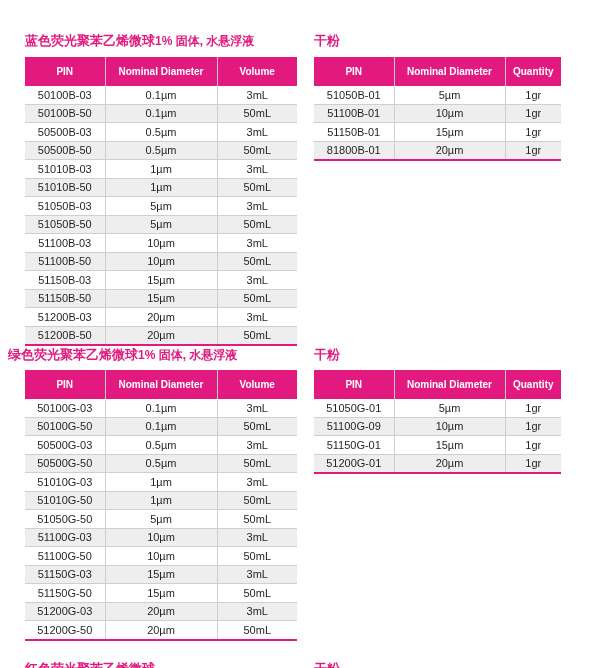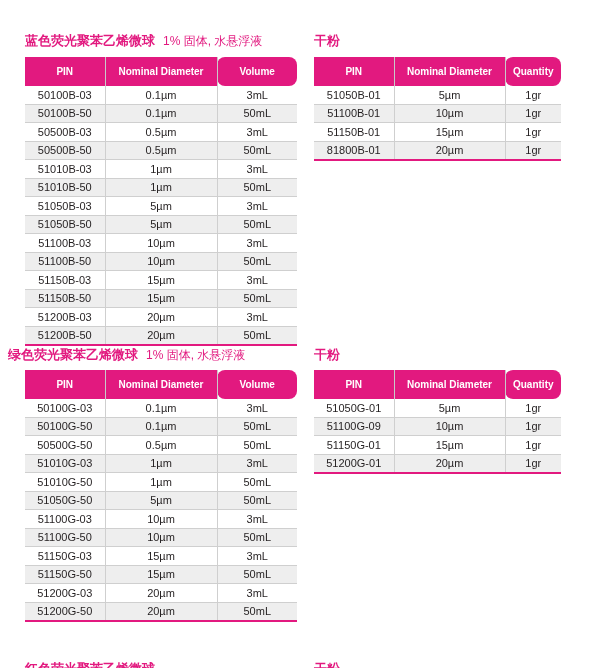--- a/index.html
+++ b/index.html
@@ -1,23 +1,23 @@
 <!DOCTYPE html>
 <html><head>
 <meta charset="utf-8">
 <style>
   html, body { margin: 0; padding: 0; background: #ffffff; }
   body { width: 601px; height: 668px; position: relative; overflow: hidden;
          font-family: "Liberation Sans", "DejaVu Sans", sans-serif; color: #231f20; }
   .section-title { position: absolute; font-size: 13px; font-weight: bold; color: #e2197f; white-space: nowrap; }
-  .section-title .sub { font-weight: normal; font-size: 12px; margin-left: 8px; color: #e2197f; }
+  .section-title .sub { font-weight: bold; font-size: 12px; margin-left: 0; color: #e2197f; }
   table { position: absolute; border-collapse: collapse; font-size: 11px; table-layout: fixed; }
   thead th { background: #e2197f; color: #ffffff; font-weight: bold; font-size: 10px; height: 21px; padding: 4px;
              border-right: 1px solid #c9c9c9; text-align: center; }
-  thead th:last-child { border-right: none; border-radius: 8px; }
+  thead th:last-child { border-right: none; }
   tbody td { height: 17.5px; padding: 0; text-align: center; border-right: 1px solid #cfcfcf;
              border-bottom: 1px solid #cfcfcf; color: #231f20; }
   tbody td:last-child { border-right: none; }
   tbody tr:nth-child(even) td { background: #eeeeee; }
   tbody tr:last-child td { border-bottom: 2px solid #e2197f; }
   .cut-title { position: absolute; font-size: 13px; font-weight: bold; color: #e2197f; white-space: nowrap; }
 </style>
 </head>
 <body>
 
@@ -172,20 +172,25 @@
         <td>50100G-03</td>
         <td>0.1µm</td>
         <td>3mL</td>
       </tr>
       <tr>
         <td>50100G-50</td>
         <td>0.1µm</td>
         <td>50mL</td>
       </tr>
       <tr>
+        <td>50500G-03</td>
+        <td>0.5µm</td>
+        <td>3mL</td>
+      </tr>
+      <tr>
         <td>50500G-50</td>
         <td>0.5µm</td>
         <td>50mL</td>
       </tr>
       <tr>
         <td>51010G-03</td>
         <td>1µm</td>
         <td>3mL</td>
       </tr>
       <tr>

